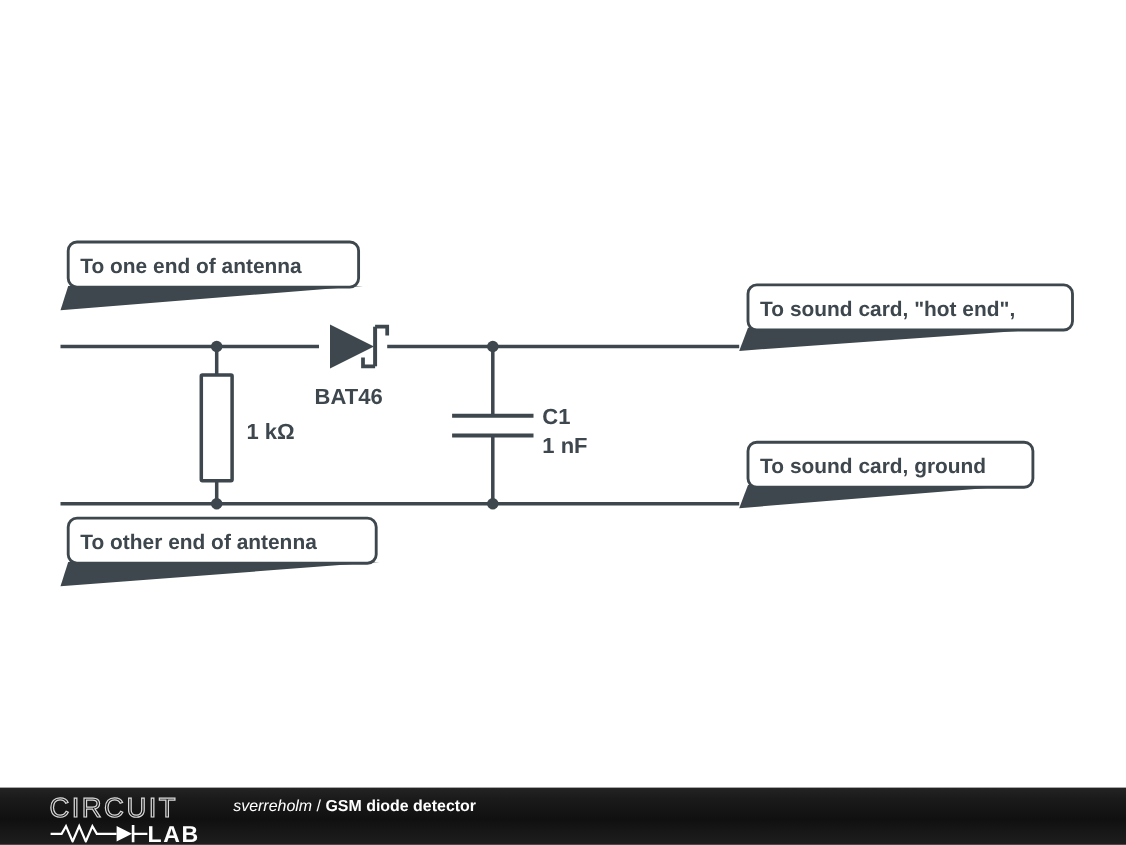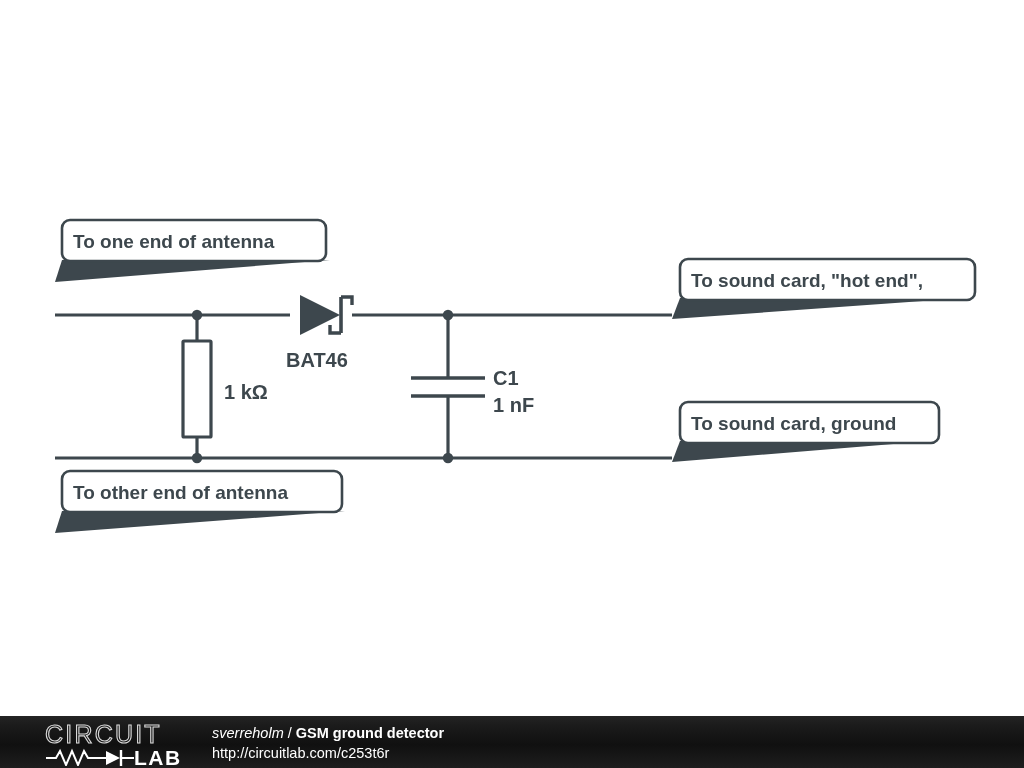--- a/index.html
+++ b/index.html
@@ -138,18 +138,17 @@
       <line x1="77" y1="36" x2="90" y2="36" stroke="#ffffff" stroke-width="2"></line>
     </g>
 
     <text x="90" y="43" font-family="Liberation Sans, sans-serif" font-size="21" font-weight="bold" letter-spacing="1.5" fill="#ffffff">LAB</text>
   </svg>
 
   <div class="footer-text">
     <div class="footer-line1">
       <span class="footer-user">sverreholm</span>
       <span class="footer-sep">/</span>
-      <span class="footer-title">GSM ground detector</span>
+      <span class="footer-title">GSM diode detector</span>
     </div>
-    <div class="footer-line2">http://circuitlab.com/c253t6r</div>
   </div>
 
 </div>
 
 </body></html>

